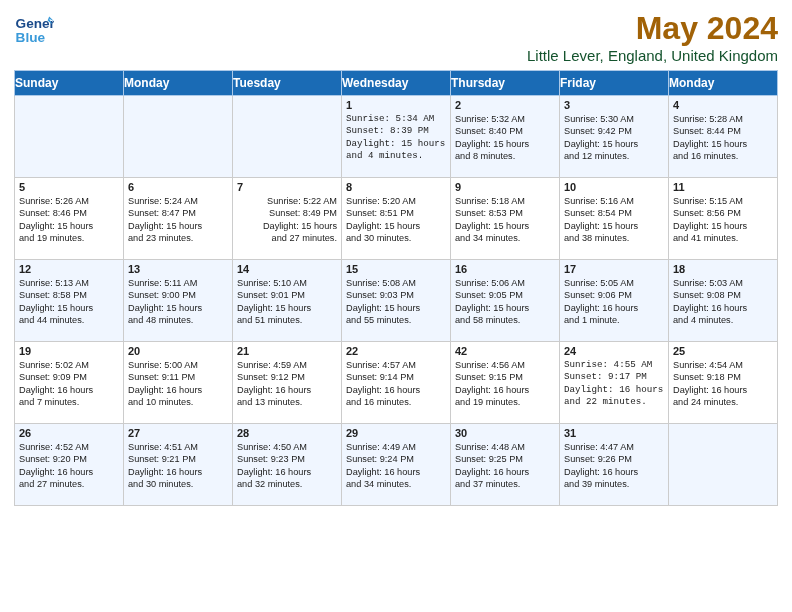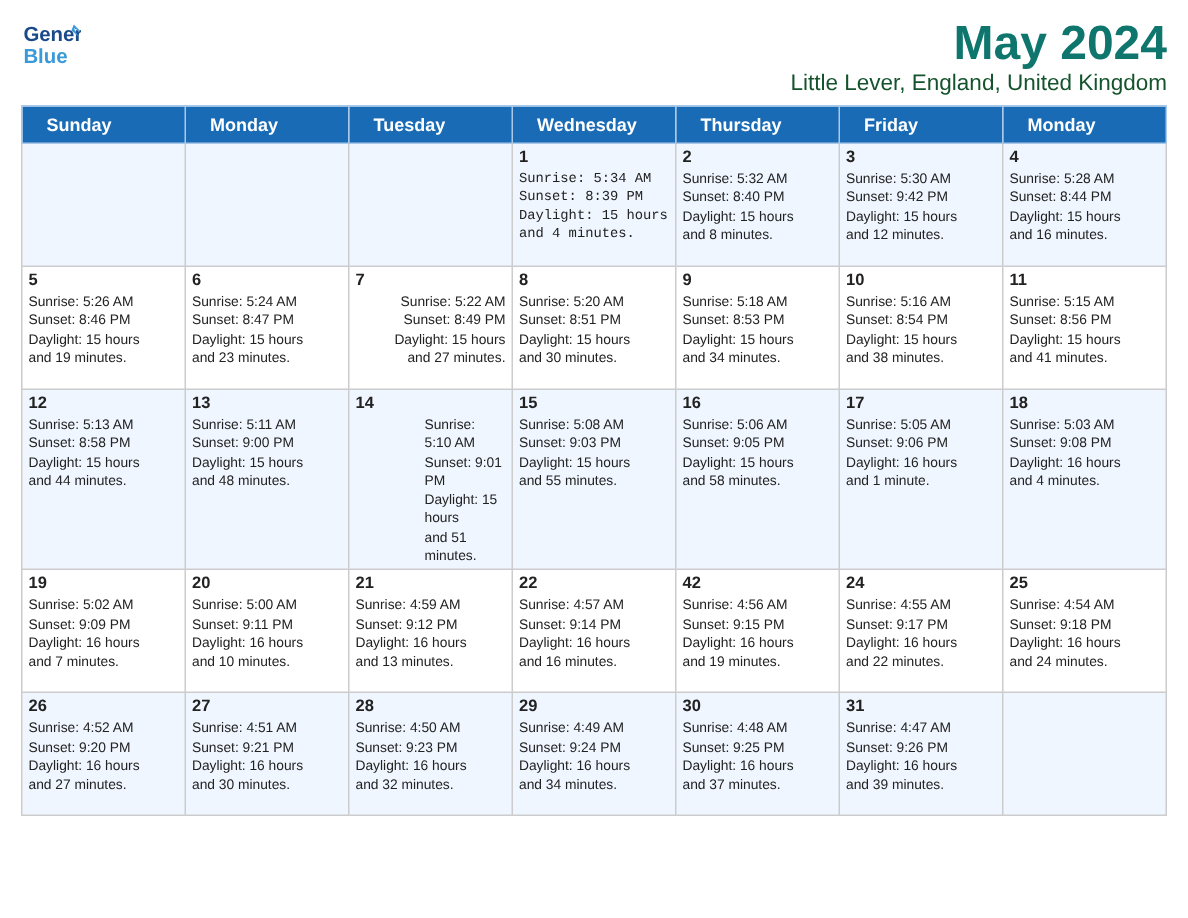--- a/index.html
+++ b/index.html
@@ -20,37 +20,37 @@
       justify-content: space-between;
       align-items: flex-start;
       margin-bottom: 6px;
     }
     .title-block {
       text-align: right;
     }
     .main-title {
       font-size: 32px;
       font-weight: bold;
-      color: #0f766e;
+      color: #a16207;
     }
     .subtitle {
       font-size: 15px;
       color: #14532d;
     }
     table {
       width: 100%;
       border-collapse: collapse;
       table-layout: fixed;
     }
     thead tr th {
       background-color: #1a6bb5;
       color: #fff;
       font-size: 12px;
       font-weight: bold;
-      padding: 5px 16px;
+      padding: 5px 0;
       text-align: left;
       border: 1px solid #aac8e8;
     }
     tbody tr td {
       border: 1px solid #ccc;
       vertical-align: top;
       padding: 3px 4px;
       font-size: 9.5px;
       color: #222;
       height: 82px;
@@ -207,21 +207,21 @@
           </td>
           <td>
             <span class="day-num">13</span>
             <div class="day-info" style="white-space: pre-line;">Sunrise: 5:11 AM
 Sunset: 9:00 PM
 Daylight: 15 hours
 and 48 minutes.</div>
           </td>
           <td>
             <span class="day-num">14</span>
-            <div class="day-info" style="white-space: pre-line; margin-left: 46px;">Sunrise: 5:10 AM
+            <div class="day-info" style="white-space: pre-line;">Sunrise: 5:10 AM
 Sunset: 9:01 PM
 Daylight: 15 hours
 and 51 minutes.</div>
           </td>
           <td>
             <span class="day-num">15</span>
             <div class="day-info" style="white-space: pre-line;">Sunrise: 5:08 AM
 Sunset: 9:03 PM
 Daylight: 15 hours
 and 55 minutes.</div>
@@ -279,21 +279,21 @@
           </td>
           <td>
             <span class="day-num">42</span>
             <div class="day-info" style="white-space: pre-line;">Sunrise: 4:56 AM
 Sunset: 9:15 PM
 Daylight: 16 hours
 and 19 minutes.</div>
           </td>
           <td>
             <span class="day-num">24</span>
-            <div class="day-info" style="white-space: pre-line;">Sunrise: 4:55 AM
+            <div class="day-info" style="white-space: pre-line; font-family: Liberation Mono, monospace;">Sunrise: 4:55 AM
 Sunset: 9:17 PM
 Daylight: 16 hours
 and 22 minutes.</div>
           </td>
           <td>
             <span class="day-num">25</span>
             <div class="day-info" style="white-space: pre-line;">Sunrise: 4:54 AM
 Sunset: 9:18 PM
 Daylight: 16 hours
 and 24 minutes.</div>

